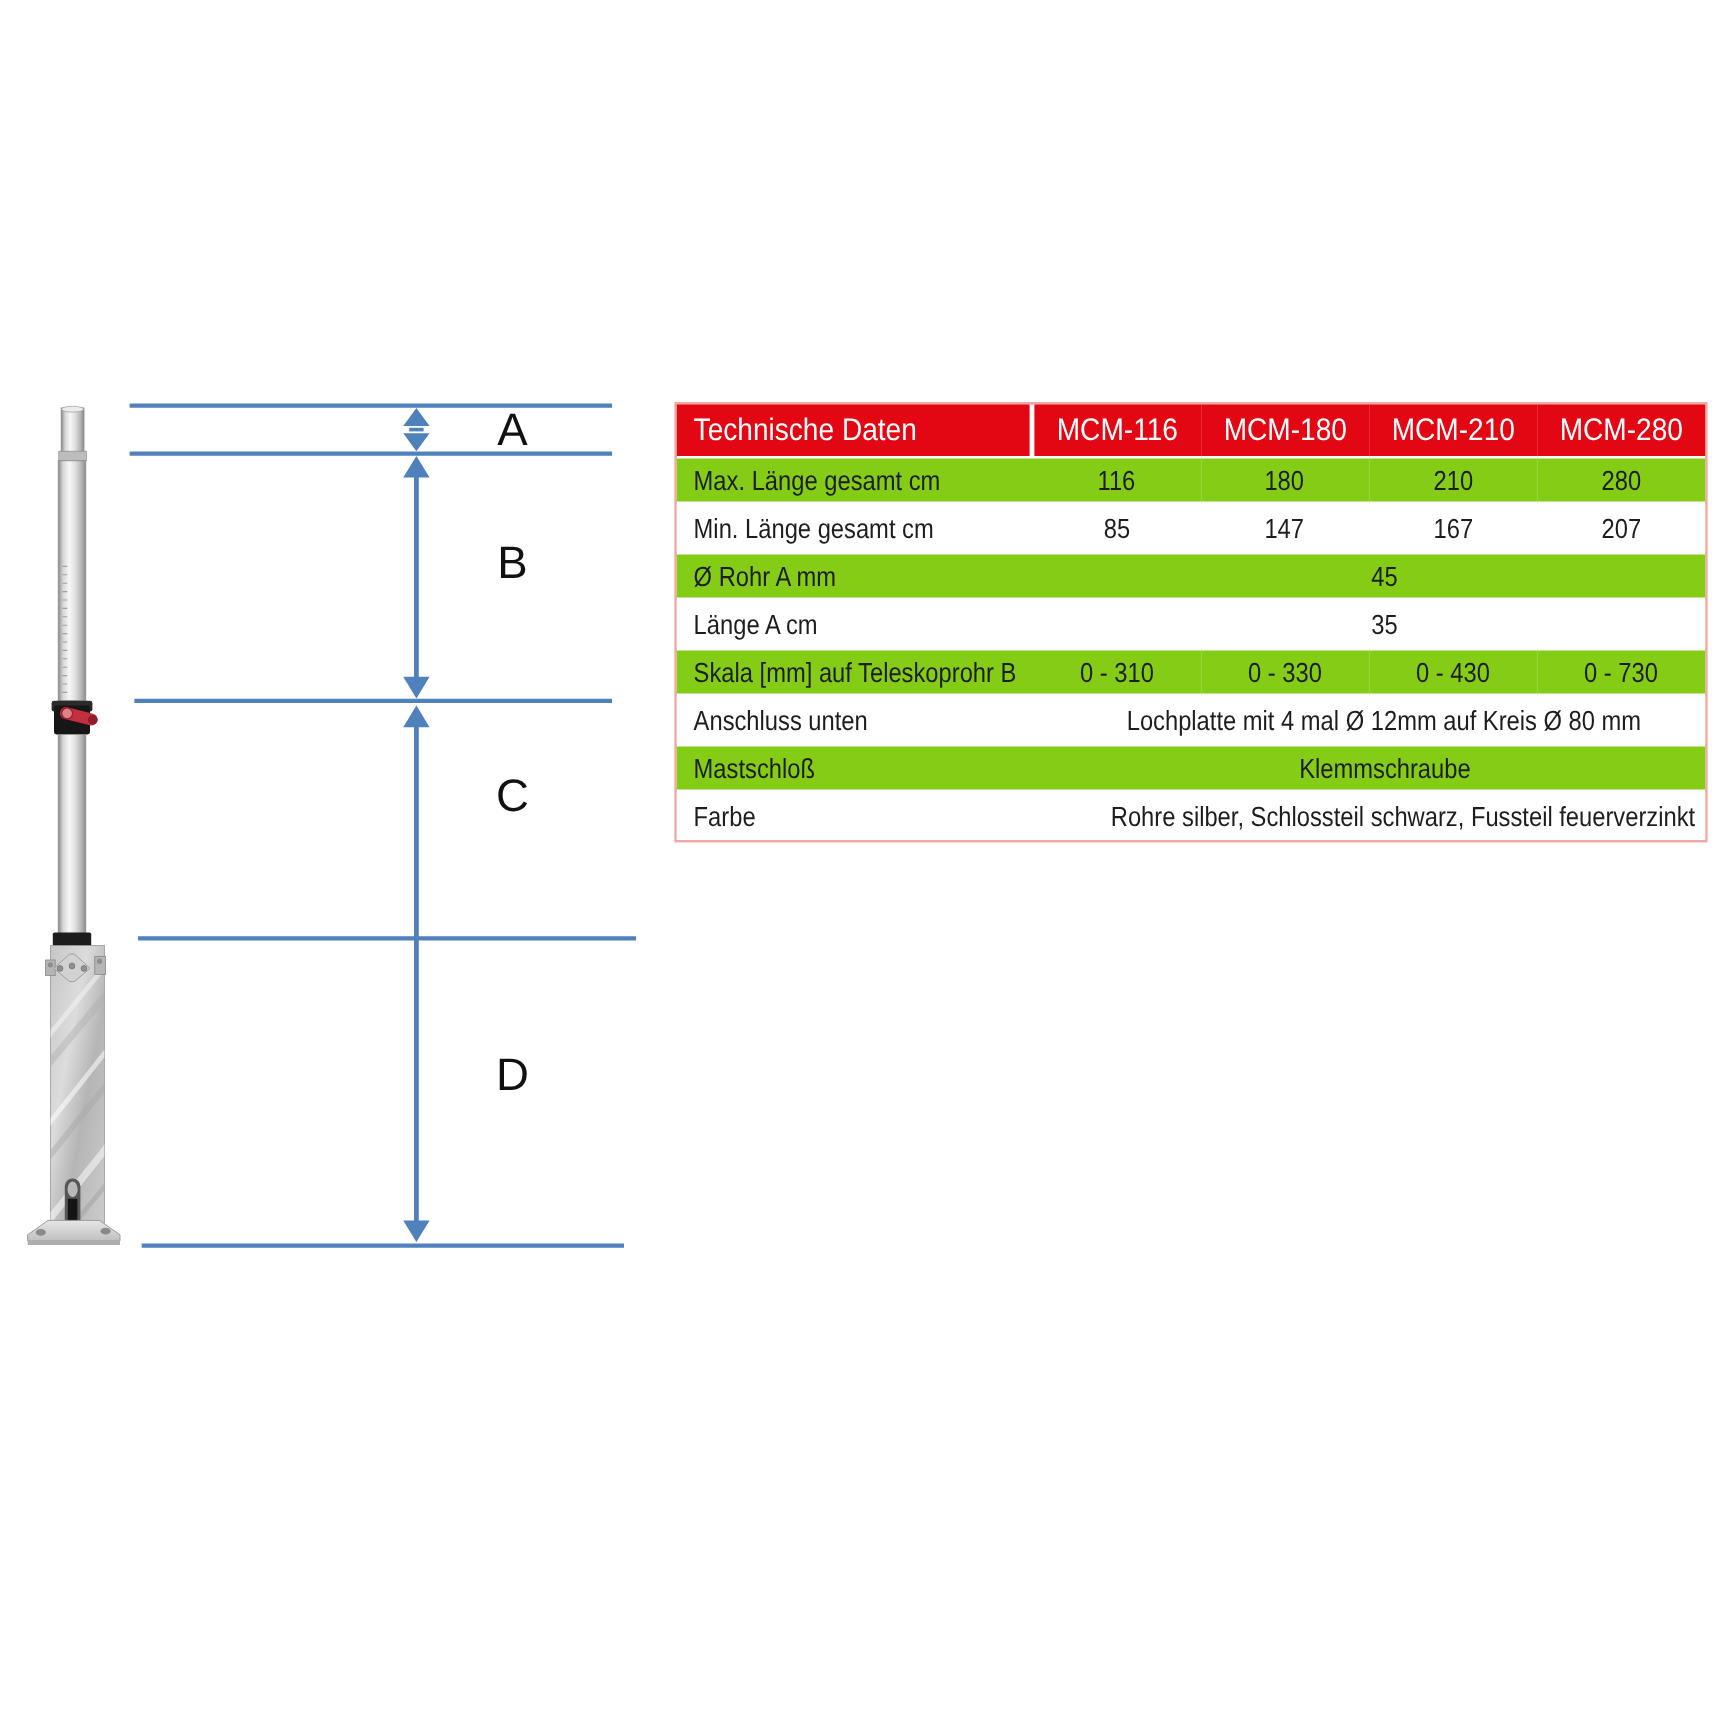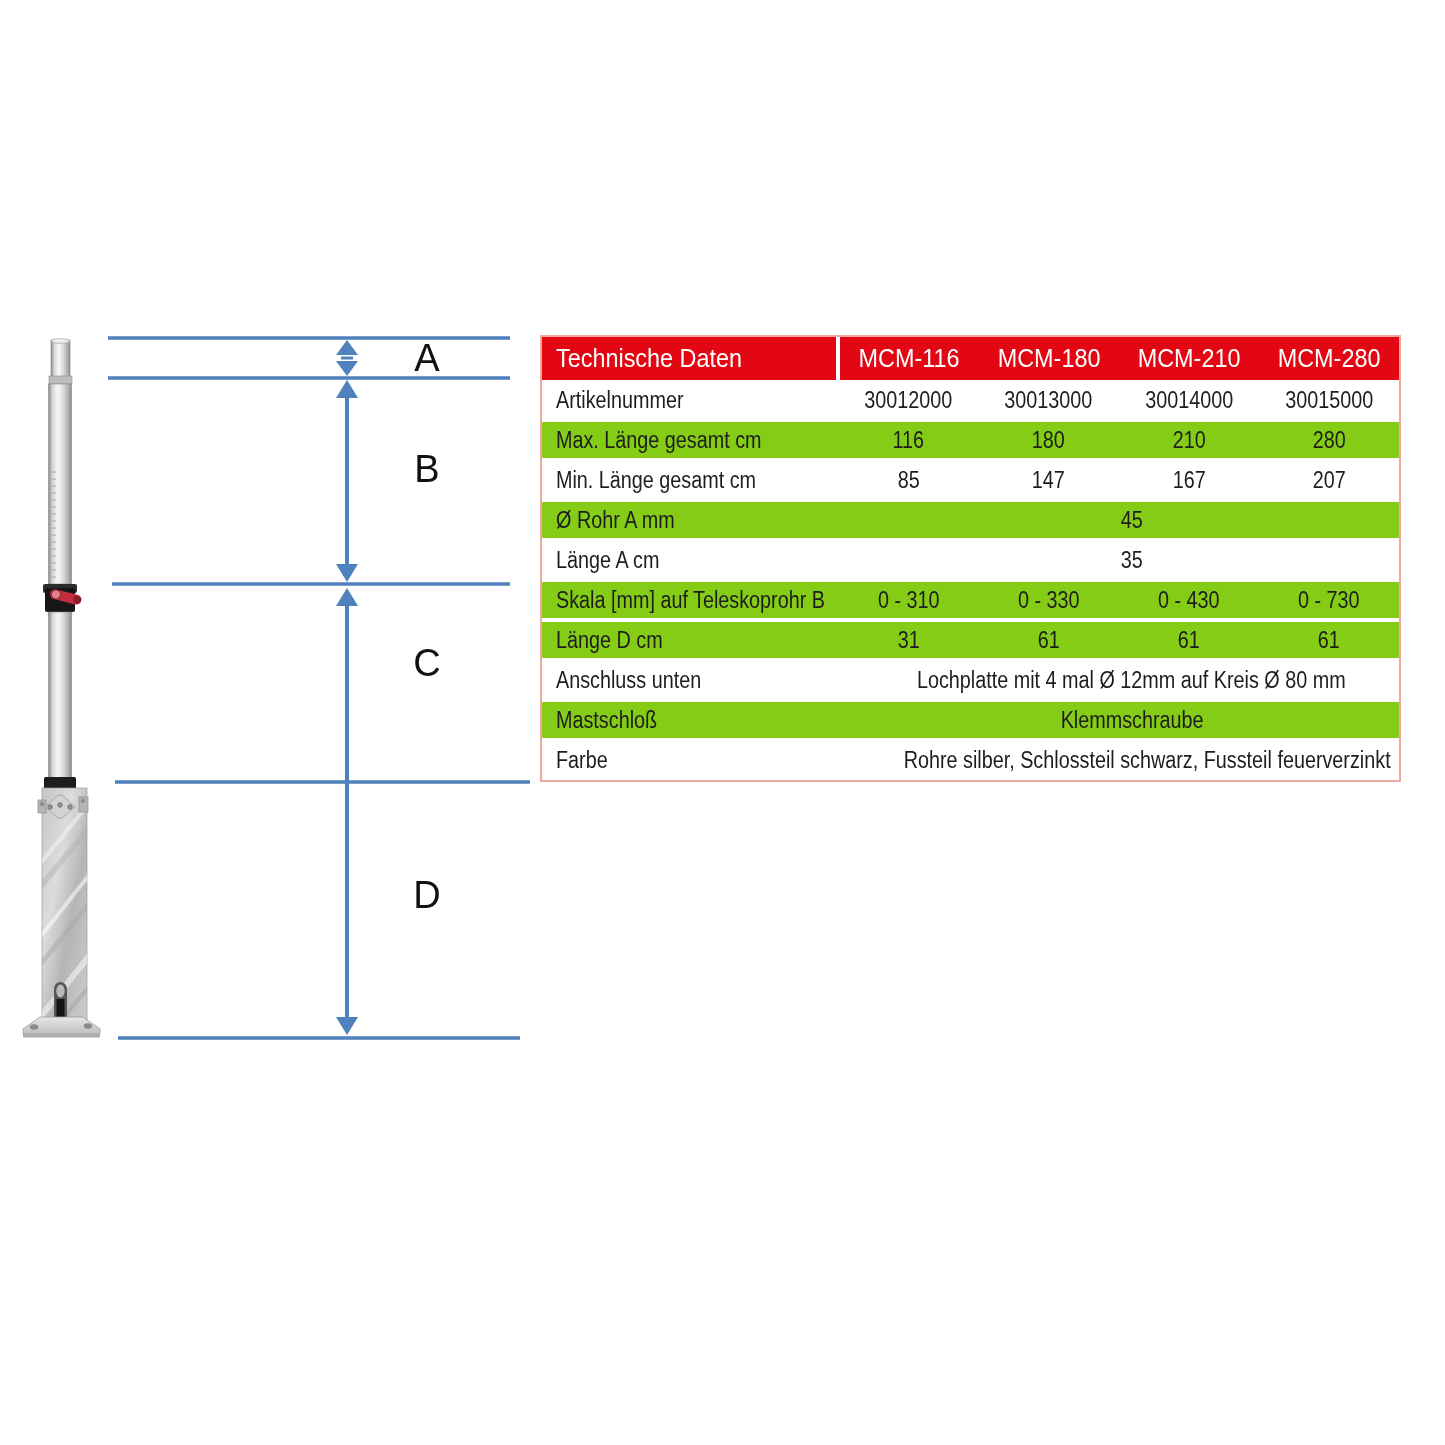--- a/index.html
+++ b/index.html
@@ -4,21 +4,21 @@
 <style>
   html,body { margin:0; padding:0; background:#fff; }
   .page {
     position:relative; width:1445px; height:1445px; background:#ffffff;
     font-family:"Liberation Sans", sans-serif; overflow:hidden;
   }
   .diagram-svg { position:absolute; left:0; top:0; }
 
   
   .spec-wrap {
-    position:absolute; left:540px; top:335px; width:861px;
+    position:absolute; left:562px; top:335px; width:861px;
     border:2px solid #f0a8a2; background:#fff; box-sizing:border-box;
   }
   table.spec { width:100%; border-collapse:collapse; table-layout:fixed; }
   .spec col.c-label { width:296px; }
   .spec col.c-val   { width:140px; }
   .spec th {
     background:#e30613; color:#ffffff; font-weight:400; font-size:26px;
     height:43px; padding:0; text-align:center; vertical-align:middle;
   }
   .spec th.lab { text-align:left; padding-left:14px; }
@@ -175,27 +175,20 @@
       </colgroup>
       <tbody>
           <tr>
         <th class="lab"><span class="th-t th-tl">Technische Daten</span></th>
         <th class="gap"><span class="th-t">MCM-116</span></th>
         <th><span class="th-t">MCM-180</span></th>
         <th><span class="th-t">MCM-210</span></th>
         <th><span class="th-t">MCM-280</span></th>
       </tr>
 
-      <tr>
-        <td class="lab"><span class="t tl">Artikelnummer</span></td>
-        <td><span class="t">30012000</span></td>
-        <td><span class="t">30013000</span></td>
-        <td><span class="t">30014000</span></td>
-        <td><span class="t">30015000</span></td>
-      </tr>
       <tr class="g">
         <td class="lab"><span class="t tl">Max. Länge gesamt cm</span></td>
         <td><span class="t">116</span></td>
         <td><span class="t">180</span></td>
         <td><span class="t">210</span></td>
         <td><span class="t">280</span></td>
       </tr>
       <tr>
         <td class="lab"><span class="t tl">Min. Länge gesamt cm</span></td>
         <td><span class="t">85</span></td>
@@ -211,27 +204,20 @@
         <td class="lab"><span class="t tl">Länge A cm</span></td>
         <td class="spanv" colspan="4"><span class="t">35</span></td>
       </tr>
       <tr class="g">
         <td class="lab"><span class="t tl">Skala [mm] auf Teleskoprohr B</span></td>
         <td><span class="t">0 - 310</span></td>
         <td><span class="t">0 - 330</span></td>
         <td><span class="t">0 - 430</span></td>
         <td><span class="t">0 - 730</span></td>
       </tr>
-      <tr class="g">
-        <td class="lab"><span class="t tl">Länge D cm</span></td>
-        <td><span class="t">31</span></td>
-        <td><span class="t">61</span></td>
-        <td><span class="t">61</span></td>
-        <td><span class="t">61</span></td>
-      </tr>
       <tr>
         <td class="lab"><span class="t tl">Anschluss unten</span></td>
         <td class="spanv" colspan="4"><span class="t">Lochplatte mit 4 mal Ø 12mm auf Kreis Ø 80 mm</span></td>
       </tr>
       <tr class="g">
         <td class="lab"><span class="t tl">Mastschloß</span></td>
         <td class="spanv" colspan="4"><span class="t">Klemmschraube</span></td>
       </tr>
       <tr>
         <td class="lab"><span class="t tl">Farbe</span></td>

